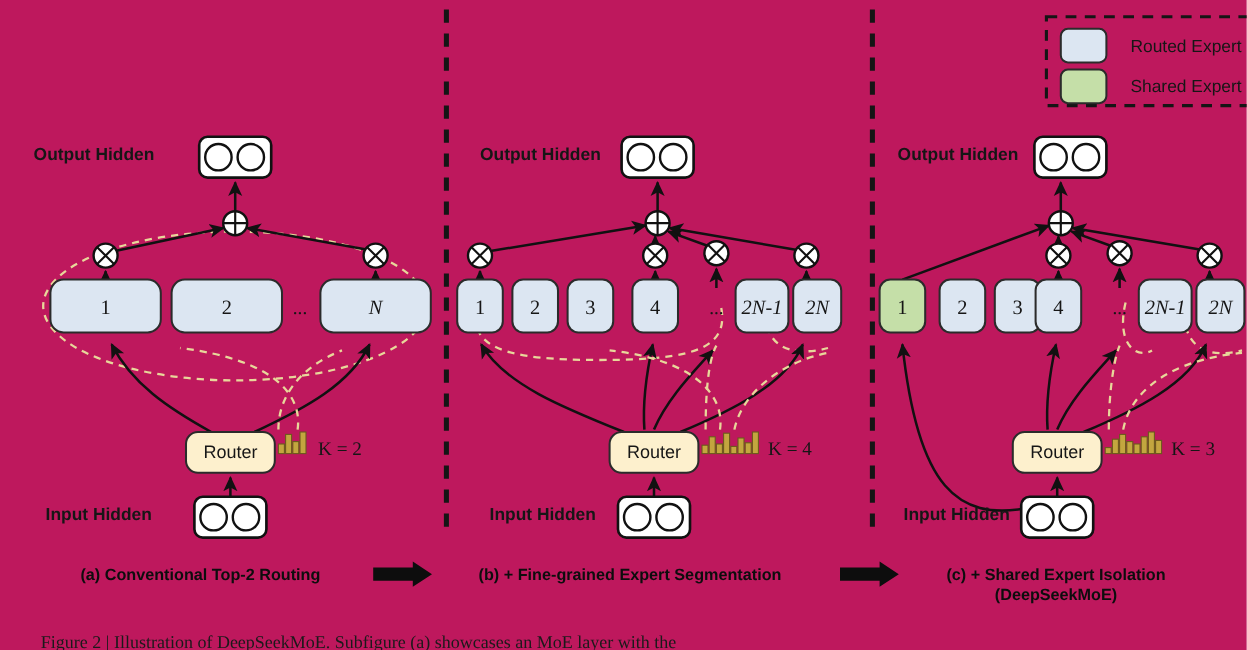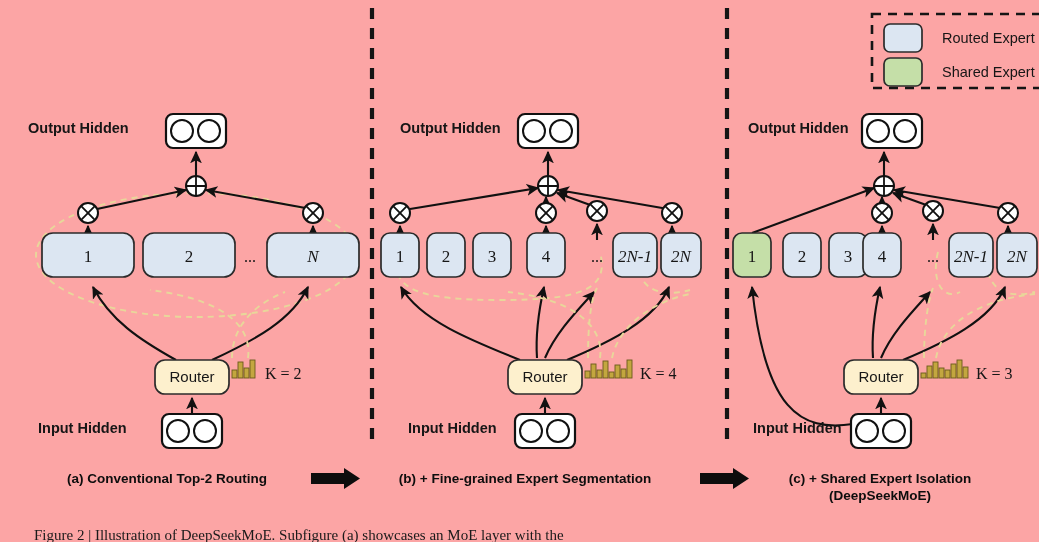--- a/index.html
+++ b/index.html
@@ -4,21 +4,21 @@
 <style>
   html, body {
     margin: 0;
     padding: 0;
     background: #ffffff;
   }
   #page {
     position: relative;
     width: 1039px;
     height: 542px;
-    background: #fca5a5;
+    background: #be185d;
     font-family: "Liberation Sans", sans-serif;
     overflow: hidden;
   }
   #svg-root {
     position: absolute;
     left: 0;
     top: 0;
   }
   .lbl {
     font-family: "Liberation Sans", sans-serif;

